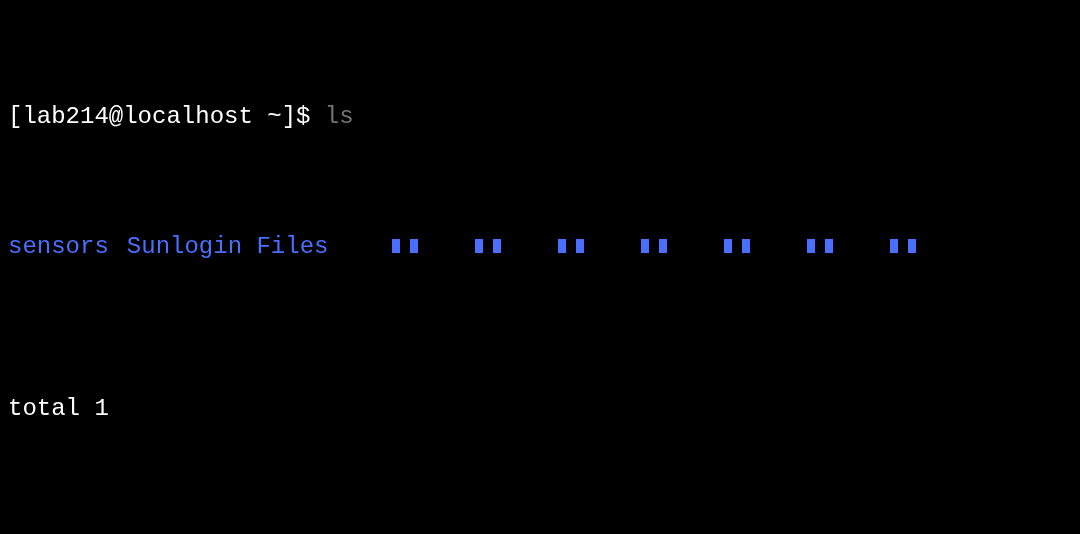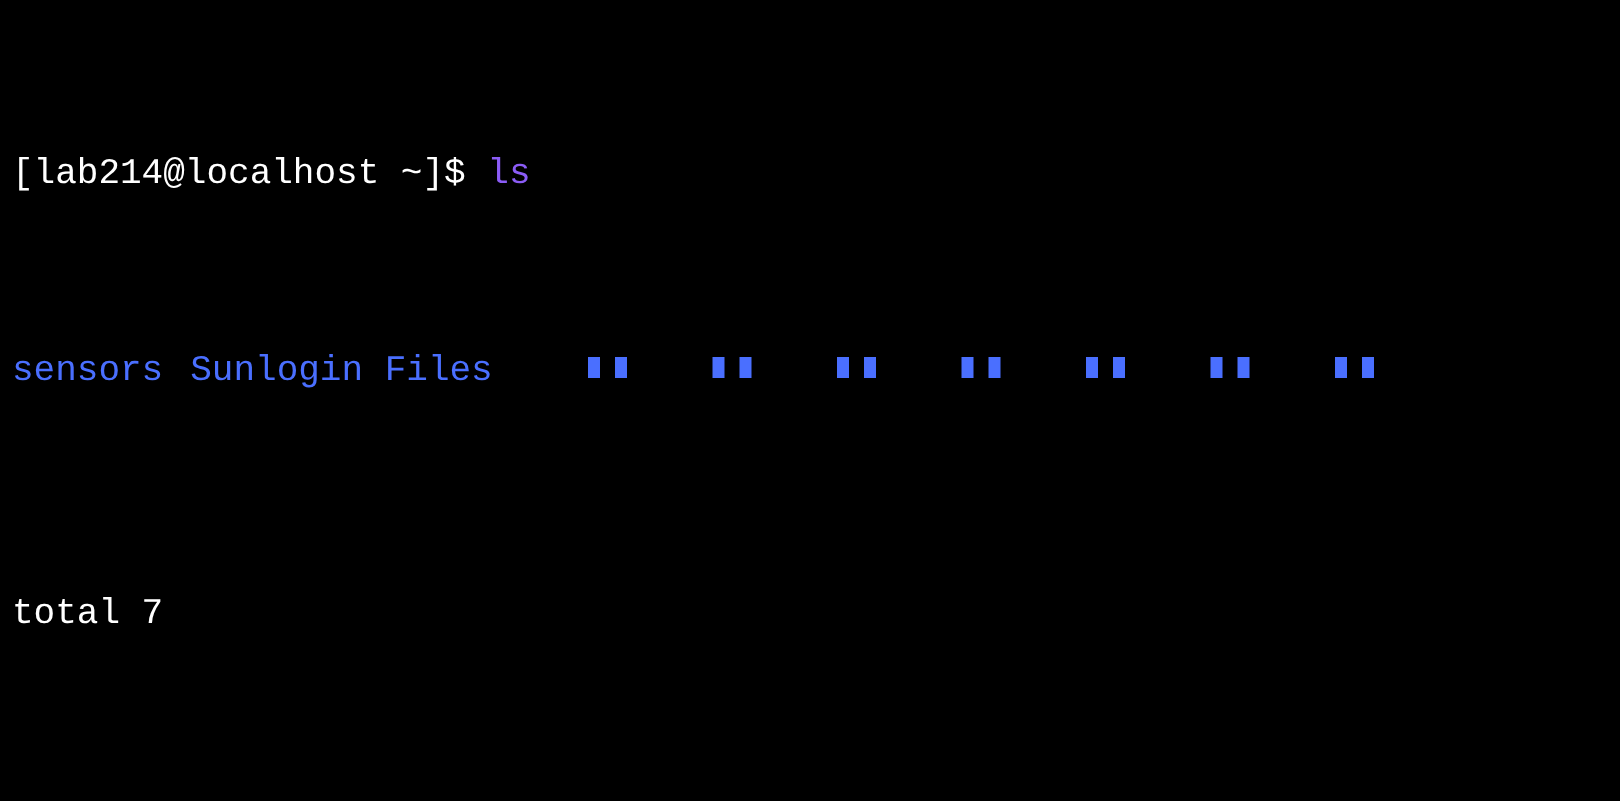--- a/index.html
+++ b/index.html
@@ -14,21 +14,21 @@
       font-size: 24px;
       line-height: 1.35;
       overflow: hidden;
     }
     .terminal {
       padding: 4px 8px;
       white-space: pre;
     }
     .line { display: block; }
     .prompt-part { color: #fff; }
-    .cmd { color: #8b5cf6; }
+    .cmd { color: #737373; }
     .dir { color: #4a6fff; }
     .glyph-box {
       display: inline-block;
       vertical-align: middle;
       margin: 0 1px;
     }
     .glyph-box span {
       display: inline-block;
       width: 8px;
       height: 14px;
@@ -43,19 +43,19 @@
 </head>
 <body>
 
 <div class="terminal">
 
   <span class="line"><span class="prompt-part">[lab214@localhost ~]$</span> <span class="cmd">ls</span></span>
 
   <span class="line top-ls-wrap"><span class="dir item">sensors</span><span class="dir item">Sunlogin Files</span><span id="ls-short-unknowns"><span class="glyph-box glyph-box-wide" style="margin-left: 46px;"><span></span><span></span></span><span class="glyph-box glyph-box-wide" style="margin-left: 46px;"><span></span><span></span></span><span class="glyph-box glyph-box-wide" style="margin-left: 46px;"><span></span><span></span></span><span class="glyph-box glyph-box-wide" style="margin-left: 46px;"><span></span><span></span></span><span class="glyph-box glyph-box-wide" style="margin-left: 46px;"><span></span><span></span></span><span class="glyph-box glyph-box-wide" style="margin-left: 46px;"><span></span><span></span></span><span class="glyph-box glyph-box-wide" style="margin-left: 46px;"><span></span><span></span></span></span></span>
 
 
-  <span class="line"><span>total 7</span></span>
+  <span class="line"><span>total 1</span></span>
 
   
 
   
 
 </div>
 
 </body></html>

